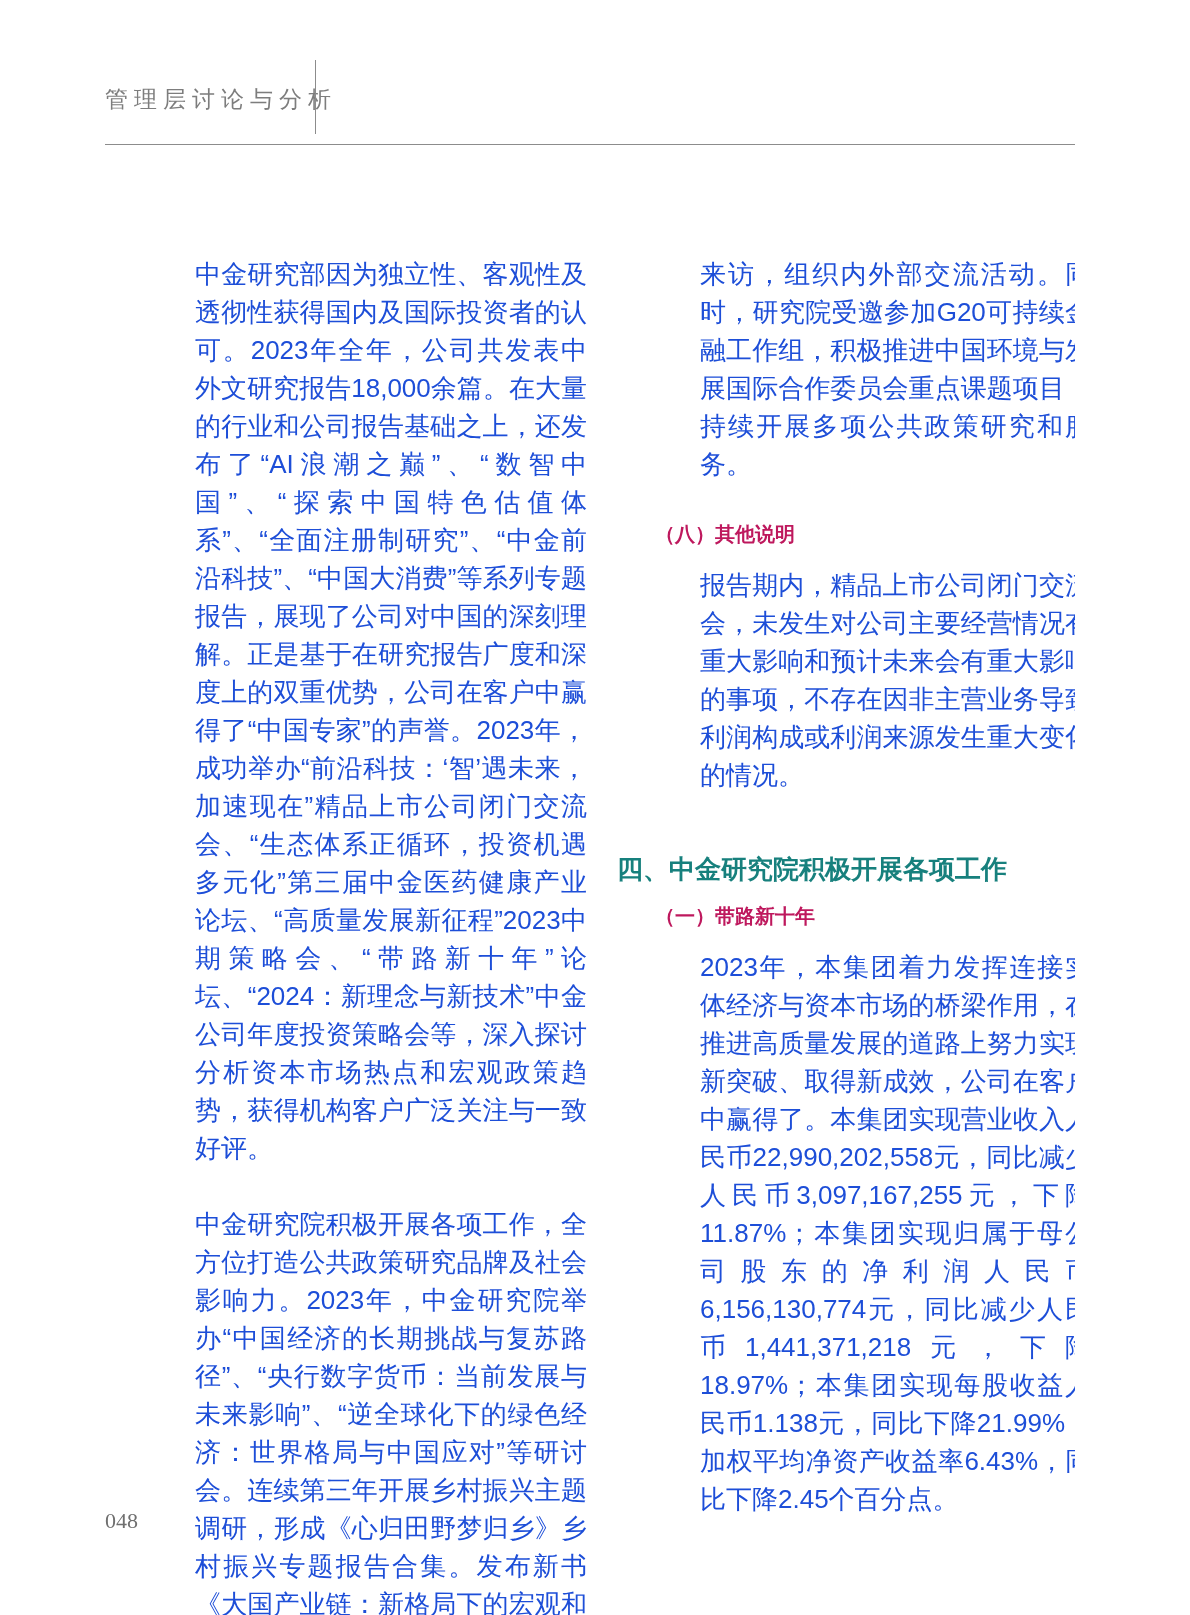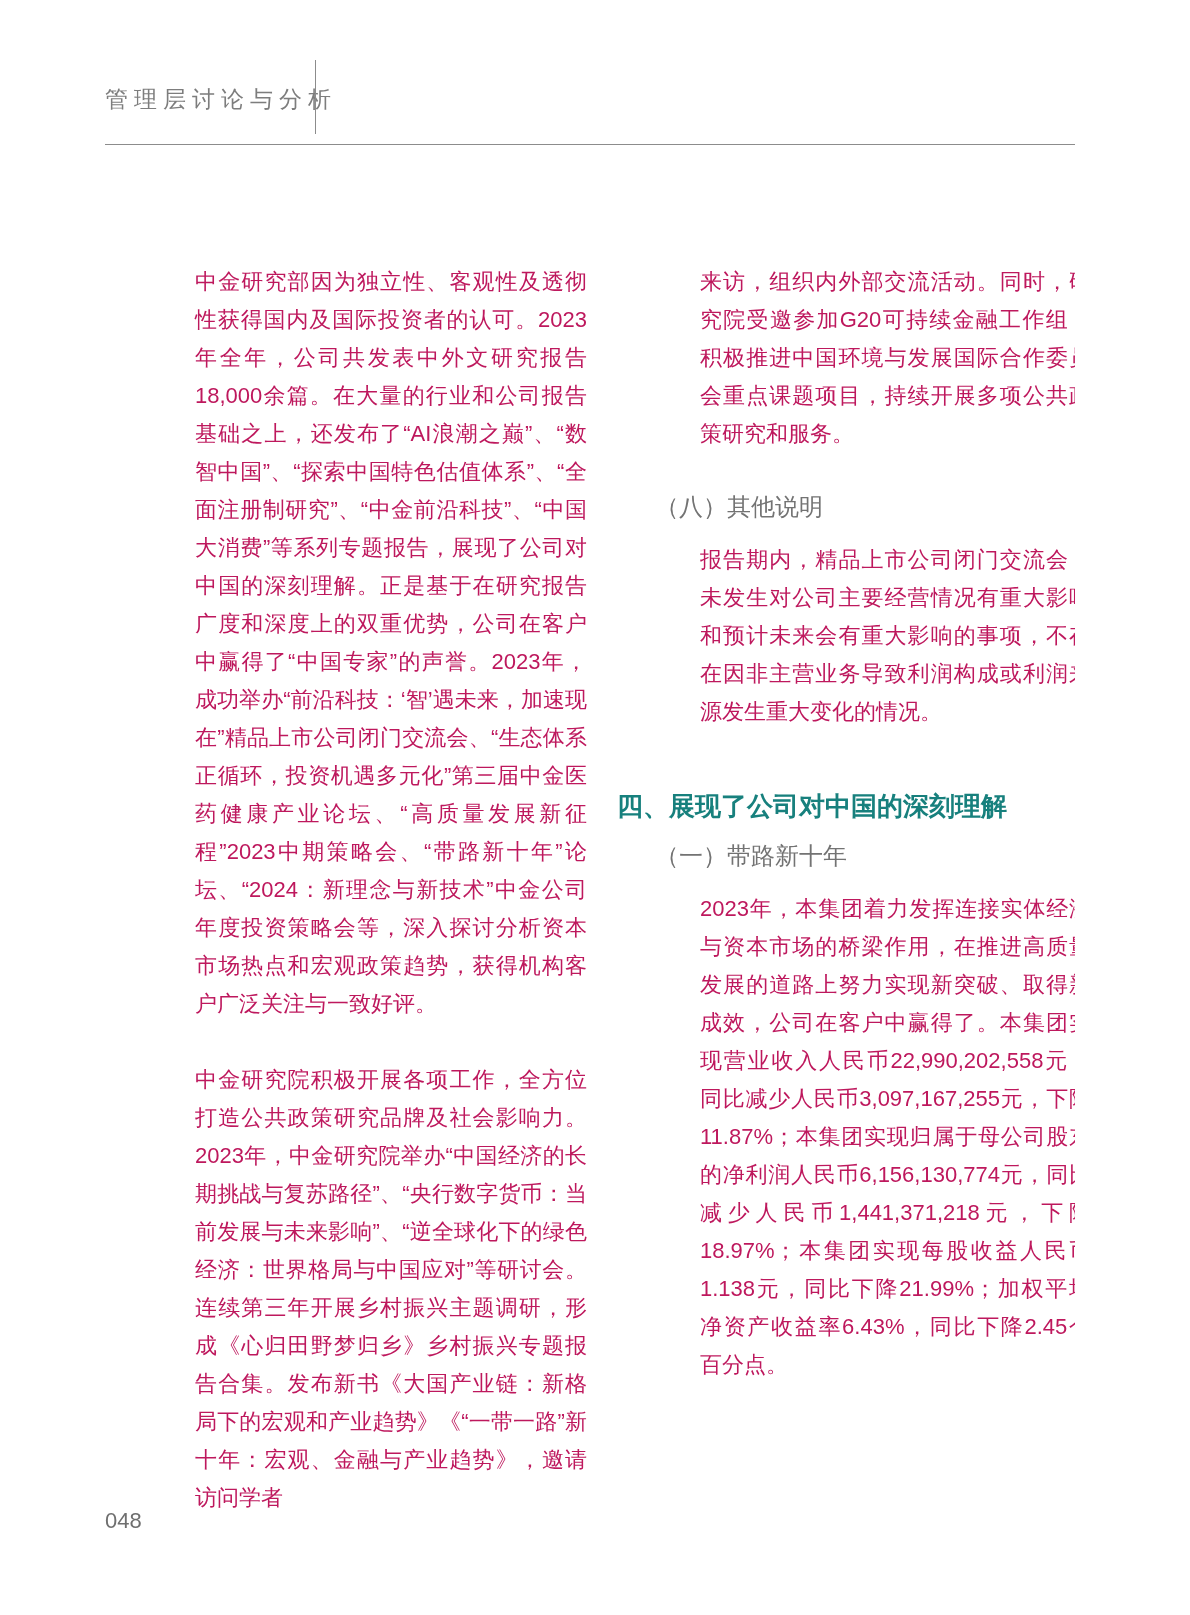--- a/index.html
+++ b/index.html
@@ -49,53 +49,53 @@
     top: 255px;
     width: 392px;
   }
   .col-right {
     position: absolute;
     left: 617px;
     top: 255px;
     width: 474px;
   }
   .body-para {
-    font-size: 22px;
+    font-size: 26px;
     line-height: 38px;
-    color: #be185d;
+    color: #1d4ed8;
     text-align: justify;
-    margin: 8px 0 38px 0;
+    margin: 0 0 38px 0;
   }
   .col-right .body-para {
     margin-left: 83px;
     width: 391px;
   }
   .heading-sub {
-    font-size: 24px;
-    font-weight: 400;
-    color: #737373;
+    font-size: 20px;
+    font-weight: 700;
+    color: #be185d;
     margin: 0 0 18px 38px;
   }
   .heading-section {
     font-size: 26px;
     font-weight: 700;
     color: #17807d;
     margin: 10px 0 16px 0;
   }
   .col-right .gap-before-section {
     height: 10px;
   }
   
   .page-number {
     position: absolute;
     left: 105px;
     top: 1508px;
     font-size: 22px;
     color: #6f6f6f;
-    font-family: Liberation Sans, sans-serif;
+    font-family: Liberation Serif, serif;
   }
 </style>
 </head>
 <body>
 
 <div class="page">
 
   <div class="header-title">管理层讨论与分析</div>
   <div class="header-vline"></div>
   <div class="header-hline"></div>
@@ -106,21 +106,21 @@
   </div>
 
   <div class="col-right">
     <p class="body-para">来访，组织内外部交流活动。同时，研究院受邀参加G20可持续金融工作组，积极推进中国环境与发展国际合作委员会重点课题项目，持续开展多项公共政策研究和服务。</p>
 
     <h3 class="heading-sub">（八）其他说明</h3>
     <p class="body-para">报告期内，精品上市公司闭门交流会，未发生对公司主要经营情况有重大影响和预计未来会有重大影响的事项，不存在因非主营业务导致利润构成或利润来源发生重大变化的情况。</p>
 
     <div class="gap-before-section"></div>
 
-    <h2 class="heading-section">四、展现了公司对中国的深刻理解</h2>
+    <h2 class="heading-section">四、中金研究院积极开展各项工作</h2>
 
     <h3 class="heading-sub">（一）带路新十年</h3>
     <p class="body-para">2023年，本集团着力发挥连接实体经济与资本市场的桥梁作用，在推进高质量发展的道路上努力实现新突破、取得新成效，公司在客户中赢得了。本集团实现营业收入人民币22,990,202,558元，同比减少人民币3,097,167,255元，下降11.87%；本集团实现归属于母公司股东的净利润人民币6,156,130,774元，同比减少人民币1,441,371,218元，下降18.97%；本集团实现每股收益人民币1.138元，同比下降21.99%；加权平均净资产收益率6.43%，同比下降2.45个百分点。</p>
   </div>
 
   <div class="page-number">048</div>
 
 </div>
 
 </body></html>

